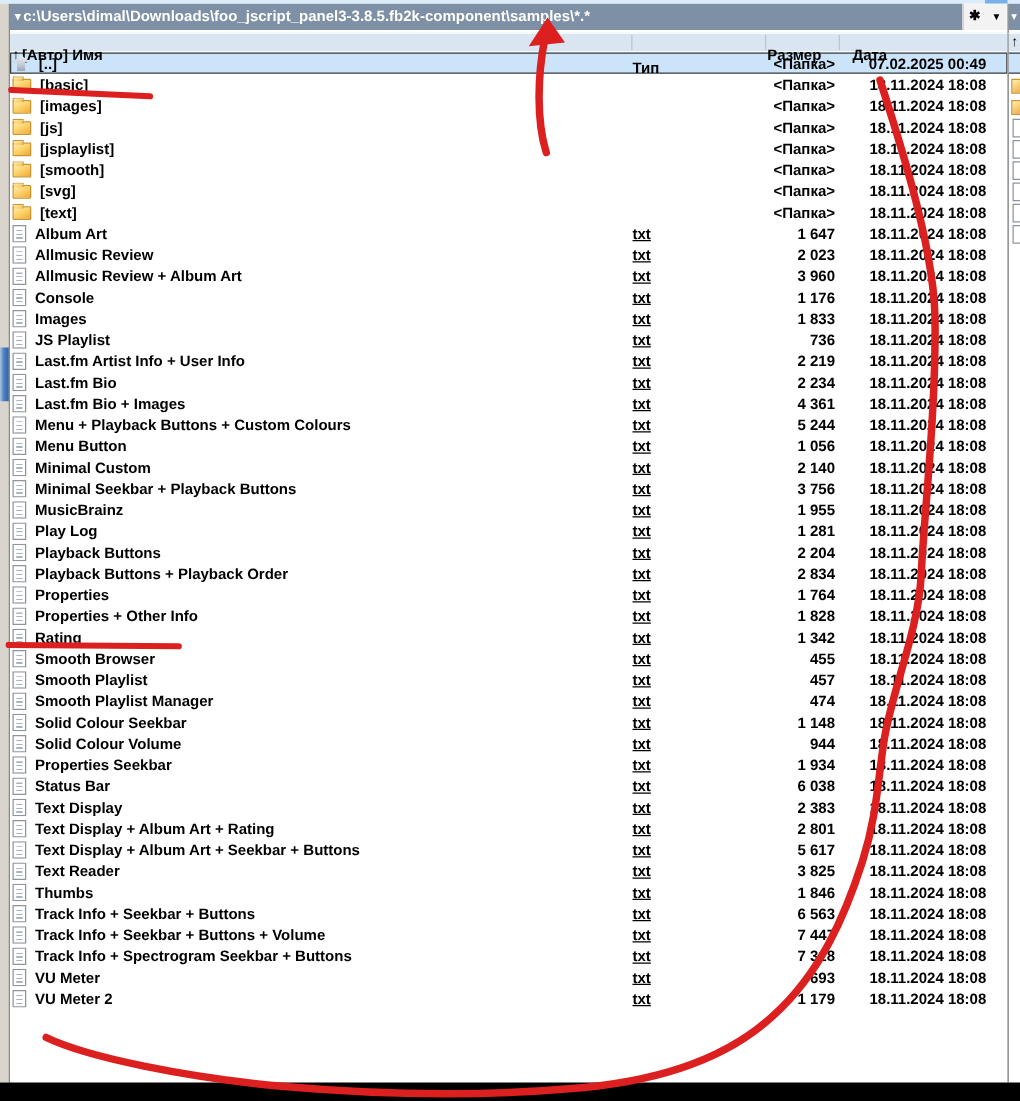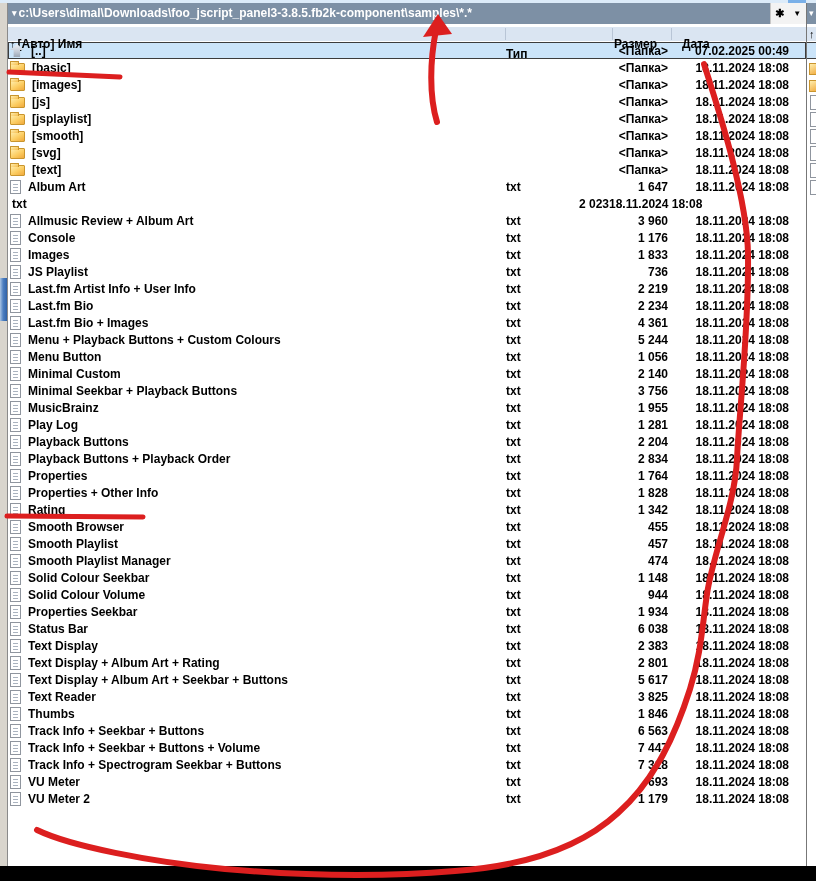--- a/index.html
+++ b/index.html
@@ -37,21 +37,21 @@
   .header-row .h-date { padding-left:14px; }
   .h-sep { position:absolute; top:1px; bottom:1px; width:1px; background:#b8c5d6; }
   .sort-arrow { font-size:11px; }
 
   .file-list { margin-top:1px; }
   .row { display:grid; grid-template-columns:494px 107px 59px 1fr; height:17px;
     align-items:center; font-size:12px; font-weight:700; color:#000;
     padding-right:17px; cursor:default; white-space:nowrap; }
   .row.selected { background:#cbe4f9; outline:1px solid #3c3c3c; outline-offset:-1px; }
   .namewrap { display:flex; align-items:center; gap:7px; padding-left:2px; overflow:hidden; }
-  .cell-type { padding-left:4px; }
+  .cell-type { padding-left:4px;text-decoration:underline; }
   .cell-size { text-align:right; }
   .cell-date { text-align:right; }
 
   
   .icon { flex:0 0 auto; display:inline-block; position:relative; }
   .icon-folder { width:15px; height:11px; margin-top:2px;
     background:linear-gradient(150deg,#ffeeae 0%,#fccd62 55%,#f0a93c 100%);
     border:1px solid #c9952e; border-radius:1px; }
   .icon-folder::before { content:""; position:absolute; top:-3px; left:-1px; width:7px; height:3px;
     background:linear-gradient(150deg,#ffeeae,#f6bd4e); border:1px solid #c9952e;
@@ -198,20 +198,24 @@
         <div class="row">
           <span class="namewrap">
             <span class="icon icon-file"></span>
             <span class="name-text">Album Art</span>
           </span>
           <span class="cell-type">txt</span>
           <span class="cell-size">1 647</span>
           <span class="cell-date">18.11.2024 18:08</span>
         </div>
         <div class="row">
+          <span class="namewrap">
+            <span class="icon icon-file"></span>
+            <span class="name-text">Allmusic Review</span>
+          </span>
           <span class="cell-type">txt</span>
           <span class="cell-size">2 023</span>
           <span class="cell-date">18.11.2024 18:08</span>
         </div>
         <div class="row">
           <span class="namewrap">
             <span class="icon icon-file"></span>
             <span class="name-text">Allmusic Review + Album Art</span>
           </span>
           <span class="cell-type">txt</span>

